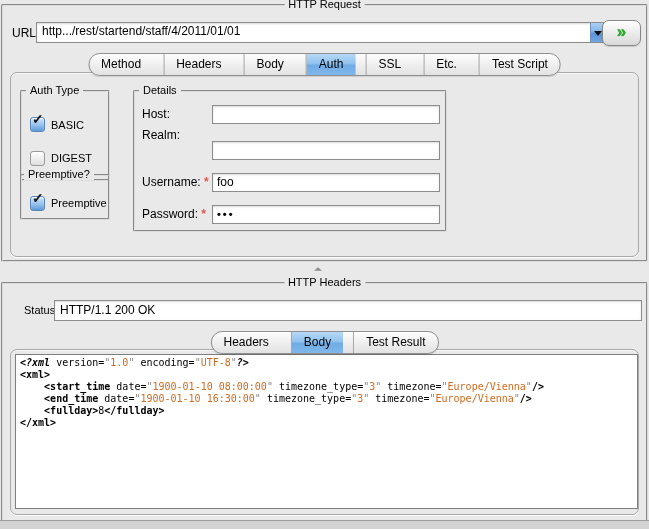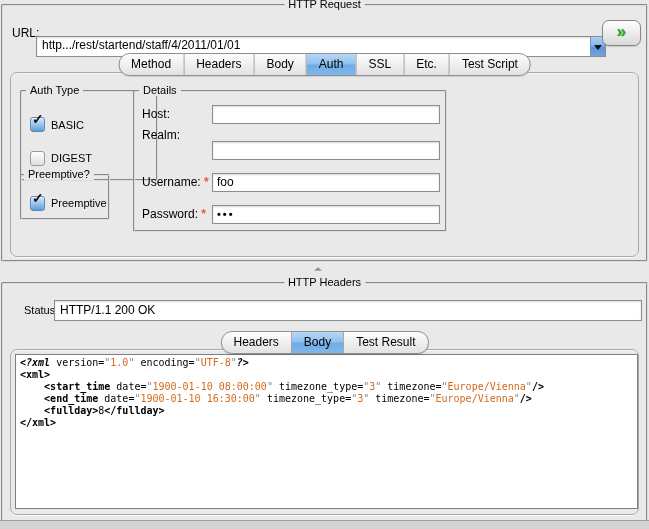--- a/index.html
+++ b/index.html
@@ -8,37 +8,37 @@
   .etched{border:2px groove #dcdcdc;border-radius:2px;}
   .gtitle{position:absolute;top:-8px;background:#e9e9e9;padding:0 4px;font-size:11px;white-space:nowrap;}
   .gtitle.center{left:50%;transform:translateX(-50%);}
   .panel{border:1px solid #a9a9a9;border-radius:7px;box-shadow:inset 0 1px 0 rgba(255,255,255,.65), 0 1px 0 rgba(255,255,255,.8);}
 
   
   .tfield{background:#fff;border:1px solid #8d8d8d;box-shadow:inset 0 1px 2px rgba(0,0,0,.15);
     font-size:12px;line-height:17px;padding:0 5px;white-space:nowrap;overflow:hidden;}
 
   
-  #url-combo{left:36px;top:36px;width:558px;height:19px;}
+  #url-combo{left:36px;top:22px;width:558px;height:19px;}
   #url-arrow{position:absolute;right:-1px;top:-1px;width:16px;height:21px;border-radius:0 3px 3px 0;
     border:1px solid #6f94c0;box-sizing:border-box;
     background:linear-gradient(#aacff3 0%,#84b6e9 48%,#5b92d8 52%,#6ea6e2 100%);}
   #url-arrow .tri{position:absolute;left:3px;top:8px;width:0;height:0;
     border:4px solid transparent;border-top:5px solid #101010;}
 
   
   #go-btn{left:602px;top:20px;width:37px;height:24px;border:1px solid #878787;border-radius:7px;
     background:linear-gradient(#ffffff,#d9d9d9);text-align:center;line-height:22px;
     font-size:17px;font-weight:bold;color:var(--go_arrow_green,#28b228);
     text-shadow:0 0 1px #1d7a1d;box-shadow:0 1px 1px rgba(0,0,0,.15);}
 
   
   .tabbar{position:absolute;left:50%;transform:translateX(-50%);height:21px;display:flex;
     border:1px solid #8f8f8f;border-radius:11px;overflow:hidden;z-index:5;
-    background:linear-gradient(#fdfdfd,#e2e2e2);box-shadow:0 1px 1px rgba(0,0,0,.12);}
+    background:linear-gradient(#fdfdfd,#e2e2e2);box-shadow:0 1px 1px rgba(0,0,0,.12);gap:10px;}
   .tab{padding:0 12px;line-height:20px;font-size:12px;border-left:1px solid #a5a5a5;white-space:nowrap;}
   .tab:first-child{border-left:none;}
   .tab.selected{background:linear-gradient(#b6d8f6 0%,#8fc1ee 48%,var(--selected_tab_blue,#6fabe5) 52%,#7fb7e9 100%);}
 
   
   .cbrows{position:absolute;left:8px;top:16px;right:2px;bottom:4px;display:flex;flex-direction:column;justify-content:space-around;}
   .cbrow{display:flex;align-items:center;gap:6px;}
   .cb{position:relative;width:13px;height:13px;border-radius:3px;flex:0 0 13px;
     background:linear-gradient(#ffffff,#dedede);border:1px solid #9a9a9a;box-shadow:inset 0 1px 1px rgba(255,255,255,.9);}
   .cb.on{background:linear-gradient(#cfe6f8 0%,#9cc5ee 50%,var(--checkbox_blue,#5f9bd8) 100%);border-color:#5a87b8;}
@@ -93,21 +93,21 @@
     <div class="tab">Headers</div>
     <div class="tab">Body</div>
     <div class="tab selected">Auth</div>
     <div class="tab">SSL</div>
     <div class="tab">Etc.</div>
     <div class="tab">Test Script</div>
   </div>
 
 <div class="abs panel" style="left:10px;top:72px;width:627px;height:183px;"></div>
 
-<div class="abs etched" id="auth-group" style="left:20px;top:90px;width:86px;height:87px;padding-left:48px;">
+<div class="abs etched" id="auth-group" style="left:20px;top:90px;width:86px;height:87px;">
   <span class="gtitle" style="left:4px;">Auth Type</span>
   <div class="cbrows" id="auth-checks">
       <div class="cbrow">
         <span class="cb on">
           <span class="ck">✓</span>
         </span>
         <span class="cblabel">BASIC</span>
       </div>
       <div class="cbrow">
         <span class="cb"></span>

